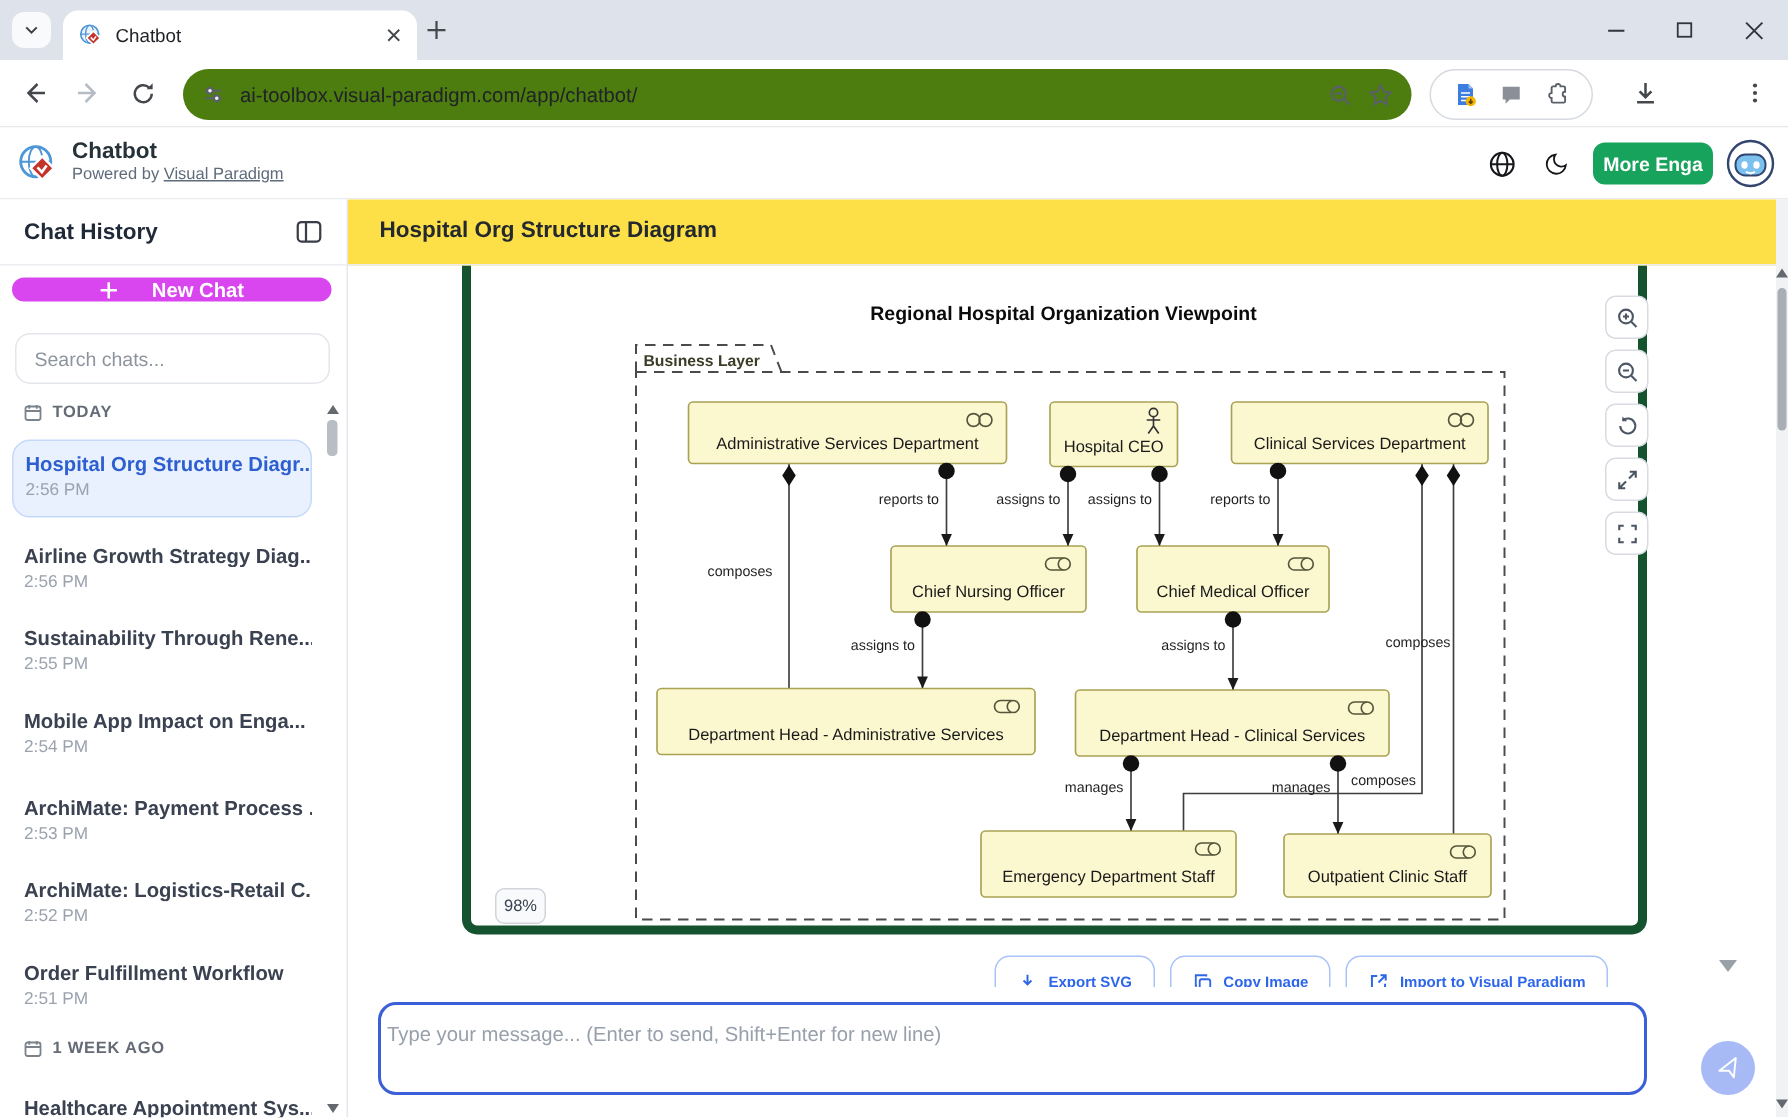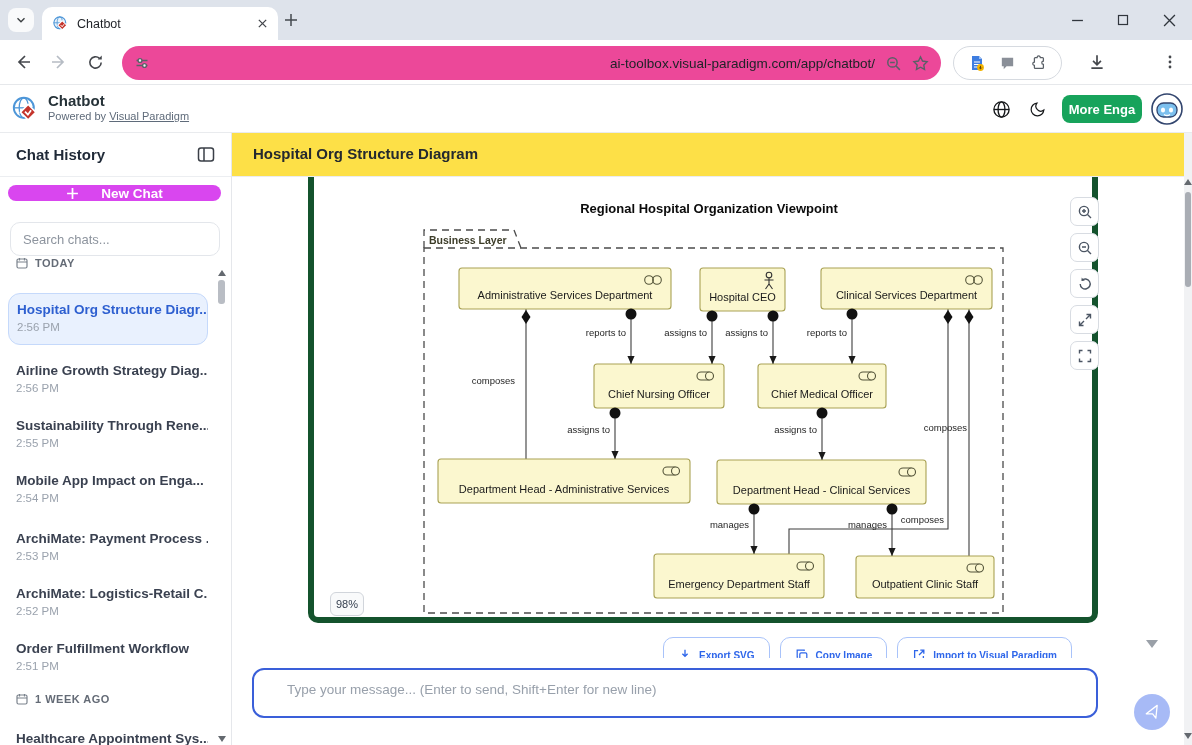--- a/index.html
+++ b/index.html
@@ -8,21 +8,21 @@
   .abs { position:absolute; }
 
   
   .tabstrip { left:0; top:0; width:1192px; height:40px; background:#dee3eb; }
   .tab-search-btn { left:8px; top:8px; width:26px; height:24px; background:rgba(255,255,255,.8); border-radius:8px; display:flex; align-items:center; justify-content:center; cursor:pointer; }
   .tab { left:42px; top:7px; width:236px; height:33px; background:#fff; border-radius:10px 10px 0 0; display:flex; align-items:center; padding:0 10px; gap:8px; }
   .tab-title { font-size:12.5px; color:#1e2126; flex:1; }
   .winctl { top:0; height:40px; display:flex; align-items:center; justify-content:center; width:46px; cursor:pointer; }
   .toolbar { left:0; top:40px; width:1192px; height:45px; background:#fff; border-bottom:1px solid #e6e8eb; }
   .tbico { position:absolute; top:50%; transform:translateY(-50%); display:flex; align-items:center; justify-content:center; width:30px; height:30px; border-radius:50%; cursor:pointer; }
-  .omnibox { left:122px; top:6px; width:819px; height:34px; background:#ec4899; border-radius:17px; display:flex; align-items:center; padding:0 12px; gap:10px;text-align:right; }
+  .omnibox { left:122px; top:6px; width:819px; height:34px; background:#4d7c0f; border-radius:17px; display:flex; align-items:center; padding:0 12px; gap:10px; }
   .url { font-size:13.5px; color:#202328; flex:1; white-space:nowrap; overflow:hidden; }
   .extpill { left:953px; top:6px; width:109px; height:34px; border:1px solid #d6dae0; border-radius:17px; background:#fff; display:flex; align-items:center; justify-content:space-around; padding:0 8px; }
   .avatar { width:25px; height:25px; border-radius:50%; background:#1b9aaa; color:#fff; font-size:12px; font-weight:bold; display:flex; align-items:center; justify-content:center; }
 
   
   .appheader { left:0; top:85px; width:1192px; height:48px; background:#fff; border-bottom:1px solid #e9ebee; }
   .app-title { position:absolute; left:48px; top:7px; font-size:15px; font-weight:bold; color:#263238; }
   .powered { position:absolute; left:48px; top:25px; font-size:11px; color:#5f6b7a; }
   .powered a { color:#5f6b7a; }
   .hdr-btn { position:absolute; top:9px; width:30px; height:30px; display:flex; align-items:center; justify-content:center; border-radius:50%; cursor:pointer; color:#15171a; }
@@ -48,21 +48,21 @@
   .page-title { position:absolute; left:21px; top:12px; font-size:15px; font-weight:bold; color:#24292f; }
   .card { position:absolute; left:76px; top:12px; width:790px; height:478px; background:#fff; border:6px solid #14532d; border-radius:10px; z-index:1; }
   .zoom-badge { position:absolute; left:16px; top:441px; width:34px; height:24px; background:#f9fafb; border:1px solid #d1d5db; border-radius:6px; font-size:11px; color:#374151; display:flex; align-items:center; justify-content:center; }
   .ctl { position:absolute; left:756px; width:29px; height:29px; background:#fff; border:1px solid #d8dce2; border-radius:7px; display:flex; align-items:center; justify-content:center; cursor:pointer; color:#4b5563; }
   .actions { position:absolute; left:431px; top:504px; width:422px; display:flex; gap:10px; z-index:2; }
   .act-btn { height:36px; background:#fff; border:1.5px solid #a9c3fa; border-radius:10px; color:#2e66ea; font-size:10px; font-weight:bold; display:flex; align-items:center; justify-content:center; gap:7px; cursor:pointer; padding:0 14px; font-family:"Liberation Sans", sans-serif; white-space:nowrap; }
   .scroll-hint { position:absolute; left:914px; top:507px; width:0; height:0; border-left:6px solid transparent; border-right:6px solid transparent; border-top:8px solid #9aa0a8; z-index:2; }
 
   
   .footer { left:232px; top:658px; width:952px; height:87px; background:#fff; z-index:5; }
-  .composer { position:absolute; left:20px; top:10px; width:846px; height:50px; border:2px solid #3a5fd9; border-radius:12px; padding:12px 33px; font-size:13.5px; color:#374151; font-family:"Liberation Sans", sans-serif; resize:none; outline:none; }
+  .composer { position:absolute; left:20px; top:10px; width:846px; height:62px; border:2px solid #3a5fd9; border-radius:12px; padding:12px 4px; font-size:13.5px; color:#374151; font-family:"Liberation Sans", sans-serif; resize:none; outline:none; }
   .composer::placeholder { color:#98a0ab; }
   .send-btn { position:absolute; left:902px; top:36px; width:36px; height:36px; border-radius:50%; background:#a7baf6; border:none; display:flex; align-items:center; justify-content:center; cursor:pointer; }
 
   
   .vsb-track { left:1184px; top:133px; width:8px; height:612px; background:#f1f2f4; z-index:6; }
   .vsb-thumb { position:absolute; left:1px; top:59px; width:6px; height:95px; background:#a9adb4; border-radius:3px; }
   .tri-up { width:0; height:0; border-left:4px solid transparent; border-right:4px solid transparent; border-bottom:6px solid #64696f; }
   .tri-dn { width:0; height:0; border-left:4px solid transparent; border-right:4px solid transparent; border-top:6px solid #64696f; }
   svg.ic { display:block; }
 </style>
@@ -221,21 +221,21 @@
         </svg>
     </div>
     <button class="newchat">
       <svg class="ic" width="13" height="13" viewBox="0 0 12 12">
           <path d="M6 1v10M1 6h10" stroke="#fff" stroke-width="1.6"></path>
         </svg>
       <span>New Chat</span>
     </button>
     <input class="sb-search" placeholder="Search chats..." style="">
 
-    <div class="sb-section" style="top:124px">
+    <div class="sb-section" style="top:136px">
       <svg class="ic" width="12" height="12" viewBox="0 0 12 12">
           <rect x="1" y="2" width="10" height="9" rx="1.5" fill="none" stroke="#7a828c" stroke-width="1.2"></rect>
           <path d="M3.5 1v2.5M8.5 1v2.5M1 5h10" stroke="#7a828c" stroke-width="1.2"></path>
         </svg>
       <span>TODAY</span>
     </div>
 
     <div class="chat-item sel" style="top:160px">
       <div class="ci-title">Hospital Org Structure Diagr...</div>
       <div class="ci-time">2:56 PM</div>

